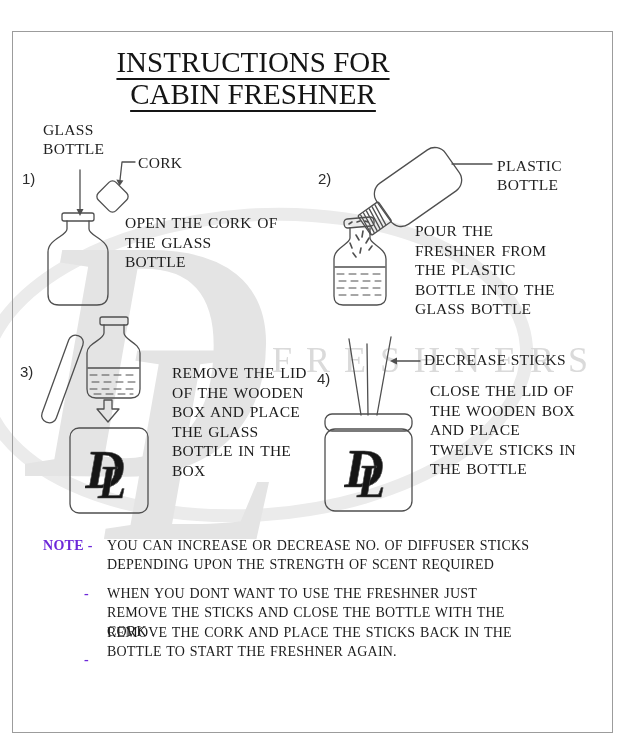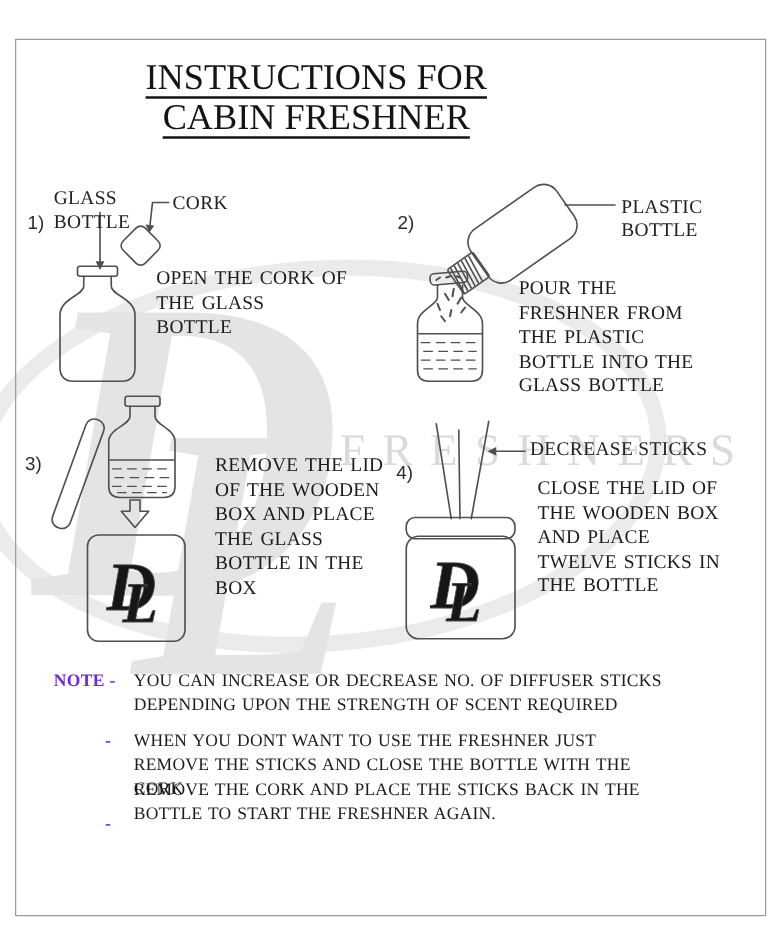--- a/index.html
+++ b/index.html
@@ -117,21 +117,21 @@
   </svg>
 
   <div class="frame"></div>
 
   <div class="title">
     <span class="tline"><span>INSTRUCTIONS FOR</span></span>
     <span class="tline"><span>CABIN FRESHNER</span></span>
   </div>
 
   <div class="stepnum" style="left:22px;top:170px">1)</div>
-  <div class="lbl" style="left:43px;top:149px">GLASS
+  <div class="lbl" style="left:43px;top:120px">GLASS
 BOTTLE</div>
   <div class="lbl" style="left:138px;top:153px">CORK</div>
   <div class="steptext" style="left:125px;top:213px">OPEN THE CORK OF
 THE GLASS
 BOTTLE</div>
 
   <div class="stepnum" style="left:318px;top:170px">2)</div>
   <div class="lbl" style="left:497px;top:156px">PLASTIC
 BOTTLE</div>
   <div class="steptext" style="left:415px;top:221px">POUR THE

